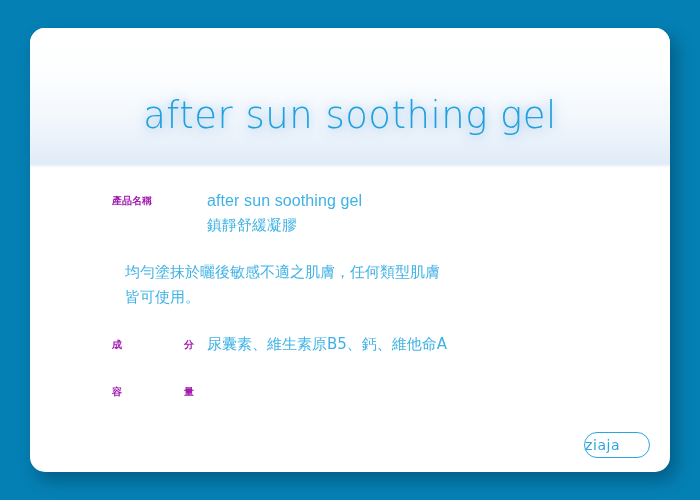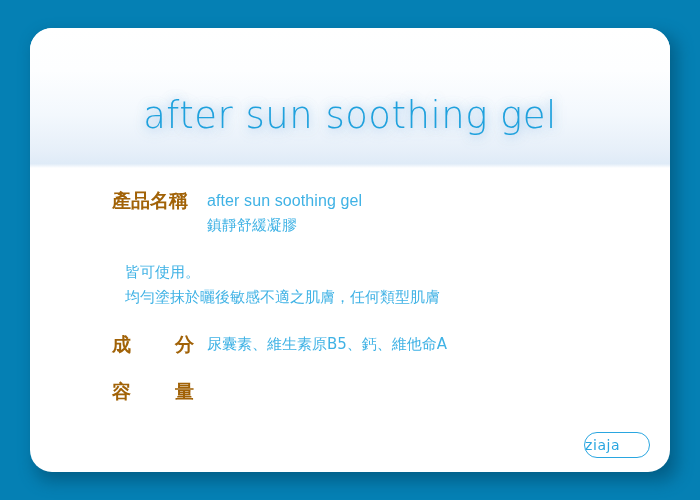--- a/index.html
+++ b/index.html
@@ -34,21 +34,21 @@
     opacity: 0.85;
   }
 
   .card {
     position: absolute;
     left: 30px;
     top: 28px;
     width: 640px;
     height: 444px;
     background: #ffffff;
-    border-radius: 22px;
+    border-radius: 15px;
     overflow: hidden;
   }
 
   
   .header-band {
     position: absolute;
     left: 0;
     top: 0;
     width: 100%;
     height: 140px;
@@ -89,23 +89,23 @@
     align-items: flex-start;
     margin-bottom: 22px;
   }
   .spec-row:last-child { margin-bottom: 0; }
 
   .spec-label {
     flex: 0 0 auto;
     width: 82px;
     font-family: "DejaVu Sans", sans-serif;
     font-weight: bold;
-    font-size: 19px;
+    font-size: 10px;
     line-height: 25px;
-    color: #a16207;
+    color: #a21caf;
     white-space: nowrap;
   }
   .spec-label.spread {
     display: flex;
     justify-content: space-between;
   }
 
   .spec-value {
     flex: 1 1 auto;
     padding-left: 13px;
@@ -164,22 +164,22 @@
       <div class="spec-row">
         <div class="spec-label">產品名稱</div>
         <div class="spec-value">
           <span class="line latin">after sun soothing gel</span>
           <span class="line">鎮靜舒緩凝膠</span>
         </div>
       </div>
 
       <div class="spec-row">
         <div class="spec-value">
+          <span class="line">均勻塗抹於曬後敏感不適之肌膚，任何類型肌膚</span>
           <span class="line">皆可使用。</span>
-          <span class="line">均勻塗抹於曬後敏感不適之肌膚，任何類型肌膚</span>
         </div>
       </div>
 
       <div class="spec-row">
         <div class="spec-label spread">
           <span>成</span>
           <span>分</span>
         </div>
         <div class="spec-value">
           <span class="line">尿囊素、維生素原B5、鈣、維他命A</span>

